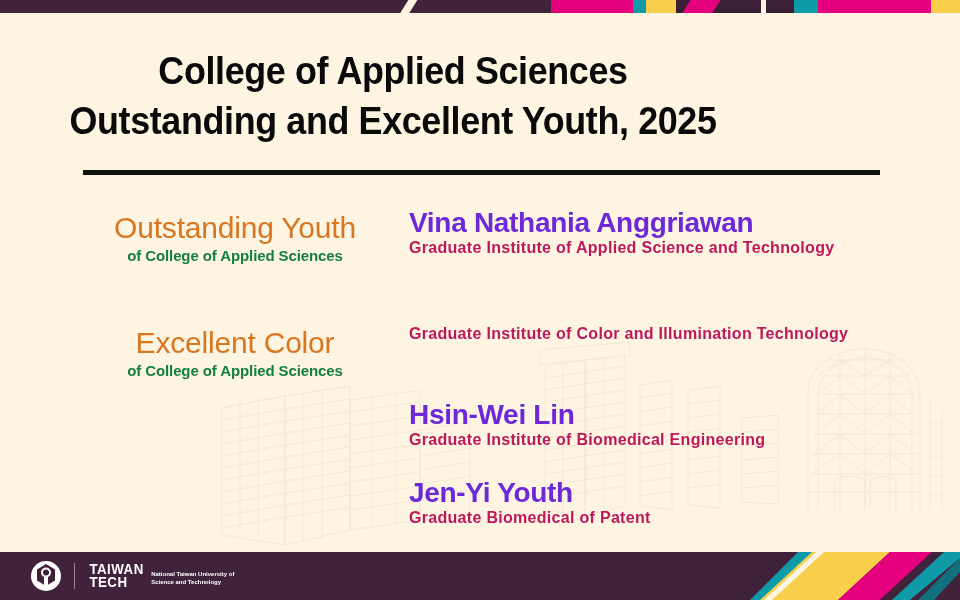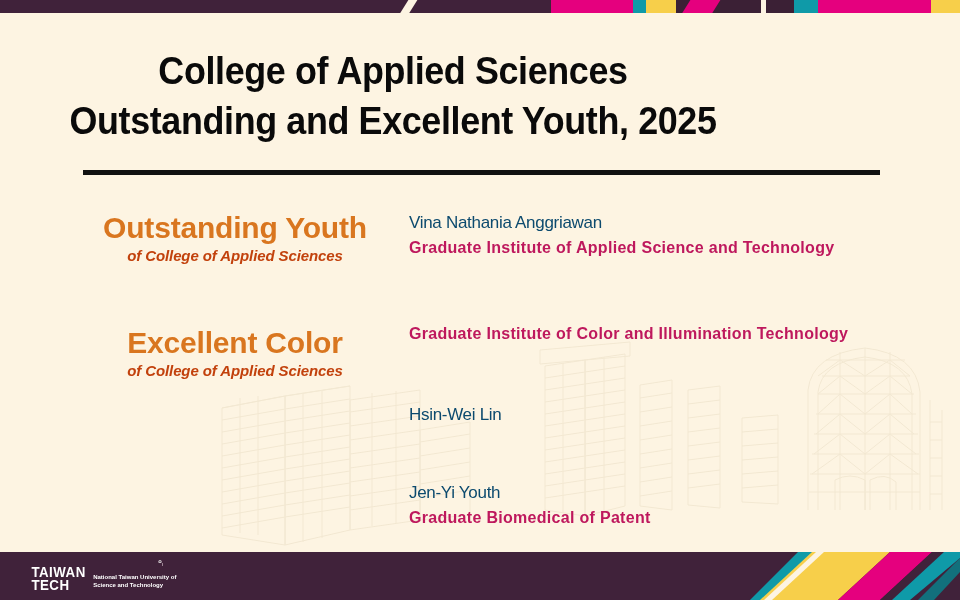--- a/index.html
+++ b/index.html
@@ -80,43 +80,42 @@
   .award-row {
     position: relative;
   }
   .cat {
     position: absolute;
     width: 310px;
     text-align: center;
     left: 80px;
   }
   .cat-title {
-    font-weight: bold;
+    font-weight: normal;
     font-size: 30px;
     line-height: 34px;
     color: #d9761f;
     letter-spacing: -0.2px;
   }
   .cat-sub {
     font-weight: bold;
     font-size: 15px;
     line-height: 22px;
-    color: #c2410c;
+    color: #15803d;
     letter-spacing: -0.1px;
-    font-style: italic;
   }
   .person {
     position: absolute;
     left: 409px;
   }
   .p-name {
-    font-weight: normal;
-    font-size: 17px;
+    font-weight: bold;
+    font-size: 28px;
     line-height: 29px;
-    color: #0c4a6e;
+    color: #6d28d9;
     letter-spacing: -0.3px;
   }
   .p-dept {
     font-weight: bold;
     font-size: 16px;
     line-height: 22px;
     color: #be185d;
     letter-spacing: 0.3px;
   }
 
@@ -131,23 +130,22 @@
   .corner {
     position: absolute;
     right: 0; bottom: 0;
     width: 240px; height: 48px;
     overflow: hidden;
   }
   .logo-wrap {
     position: absolute;
     left: 30px; top: 8px;
     display: flex;
-    align-items: flex-end;
+    align-items: center;
     height: 32px;
-    flex-direction: column;
   }
   .logo-divider {
     width: 1px;
     height: 26px;
     background: #9c8493;
     margin: 0 13px 0 12px;
   }
   .logo-text {
     display: flex;
     align-items: center;
@@ -274,20 +272,21 @@
     <div class="award-row">
       <div class="cat" style="top:130px;">
         <div class="cat-title">Excellent Color</div>
         <div class="cat-sub">of College of Applied Sciences</div>
       </div>
       <div class="person" style="top:127px;">
         <div class="p-dept">Graduate Institute of Color and Illumination Technology</div>
       </div>
       <div class="person" style="top:204px;">
         <div class="p-name">Hsin-Wei Lin</div>
+        <div class="p-dept">Graduate Institute of Biomedical Engineering</div>
       </div>
       <div class="person" style="top:282px;">
         <div class="p-name">Jen-Yi Youth</div>
         <div class="p-dept">Graduate Biomedical of Patent</div>
       </div>
     </div>
 
   </div>
 
   <div class="bottombar">

